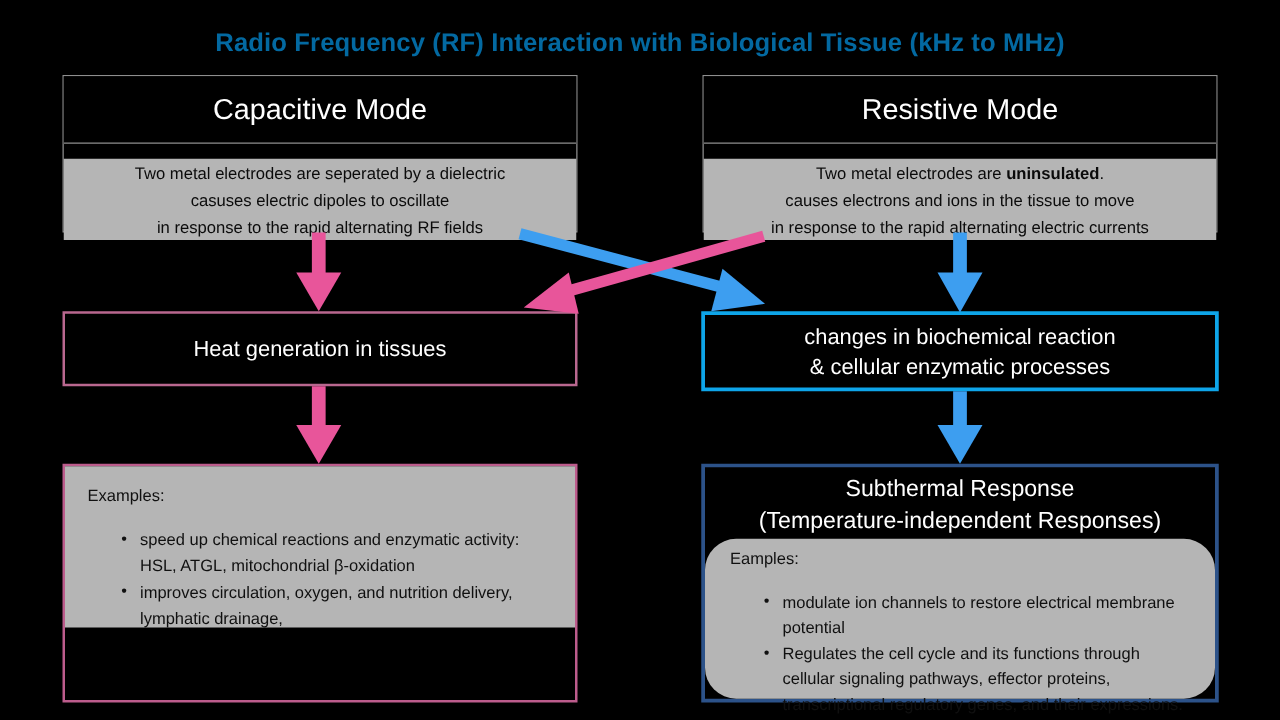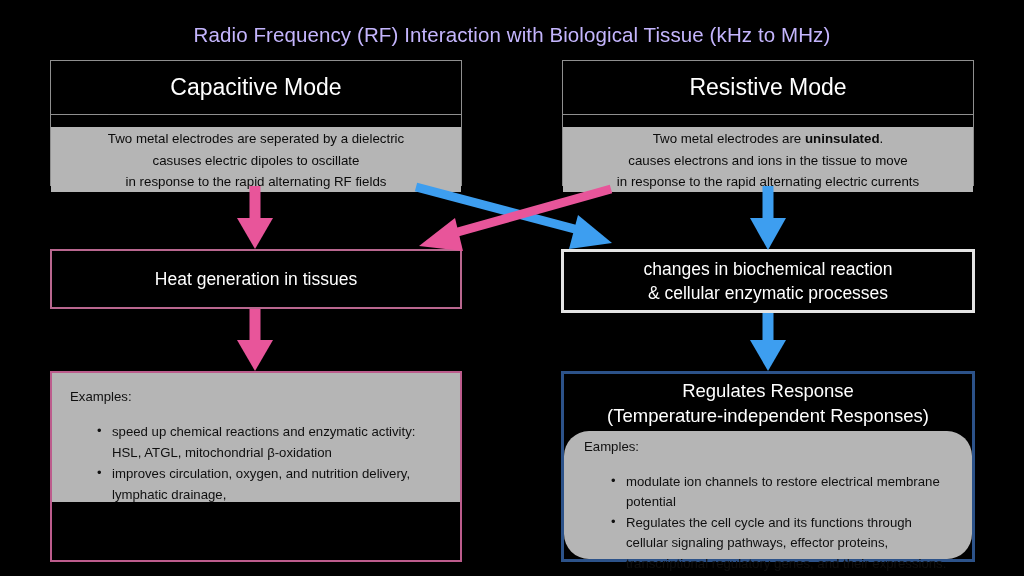--- a/index.html
+++ b/index.html
@@ -16,23 +16,23 @@
     font-family: "Liberation Sans", sans-serif;
   }
 
   
   .page-title {
     position: absolute;
     left: 0;
     top: 23px;
     width: 1024px;
     text-align: center;
-    color: #c4b5fd;
+    color: #0369a1;
     font-size: 20.5px;
-    font-weight: 400;
+    font-weight: 700;
     letter-spacing: 0.1px;
     white-space: nowrap;
   }
 
   
   .card {
     position: absolute;
     box-sizing: border-box;
   }
   .card-header {
@@ -77,21 +77,21 @@
   .effect-card {
     background: #000000;
     display: flex;
     align-items: center;
     justify-content: center;
     color: #ffffff;
     font-size: 17.5px;
     line-height: 24px;
   }
   .effect-pink { border: 2px solid #b9678f; }
-  .effect-blue { border: 3px solid #e5e5e5; }
+  .effect-blue { border: 3px solid #0ea5e9; }
 
   
   .resp-pink { border: 2px solid #bc5c8c; }
   .resp-blue { border: 3px solid #2c5289; }
   .resp-card .card-header {
     font-size: 18.5px;
     line-height: 25px;
   }
   .resp-card .card-body {
     font-size: 13.2px;
@@ -171,21 +171,21 @@
       <p class="examples-label" style="margin-bottom:5px;">Examples:</p>
       <ul class="examples">
         <li>speed up chemical reactions and enzymatic activity: HSL, ATGL, mitochondrial β-oxidation</li>
         <li>improves circulation, oxygen, and nutrition delivery, lymphatic drainage,</li>
       </ul>
     </div>
   </div>
 
   <div class="card resp-card resp-blue" style="left:561px; top:371px; width:414px; height:191px;">
     <div class="card-header" style="height:57px;">
-      <span>Regulates Response</span>
+      <span>Subthermal Response</span>
       <span>(Temperature-independent Responses)</span>
     </div>
     <div class="card-body" style="height:128px; padding:6px 12px 0 20px; line-height:20.5px;border-radius:25px;">
       <p class="examples-label" style="margin-bottom:0px;">Eamples:</p>
       <ul class="examples">
         <li>modulate ion channels to restore electrical membrane potential</li>
         <li>Regulates the cell cycle and its functions through cellular signaling pathways, effector proteins, transcriptional regulatory genes, and their expressions.</li>
       </ul>
     </div>
   </div>

